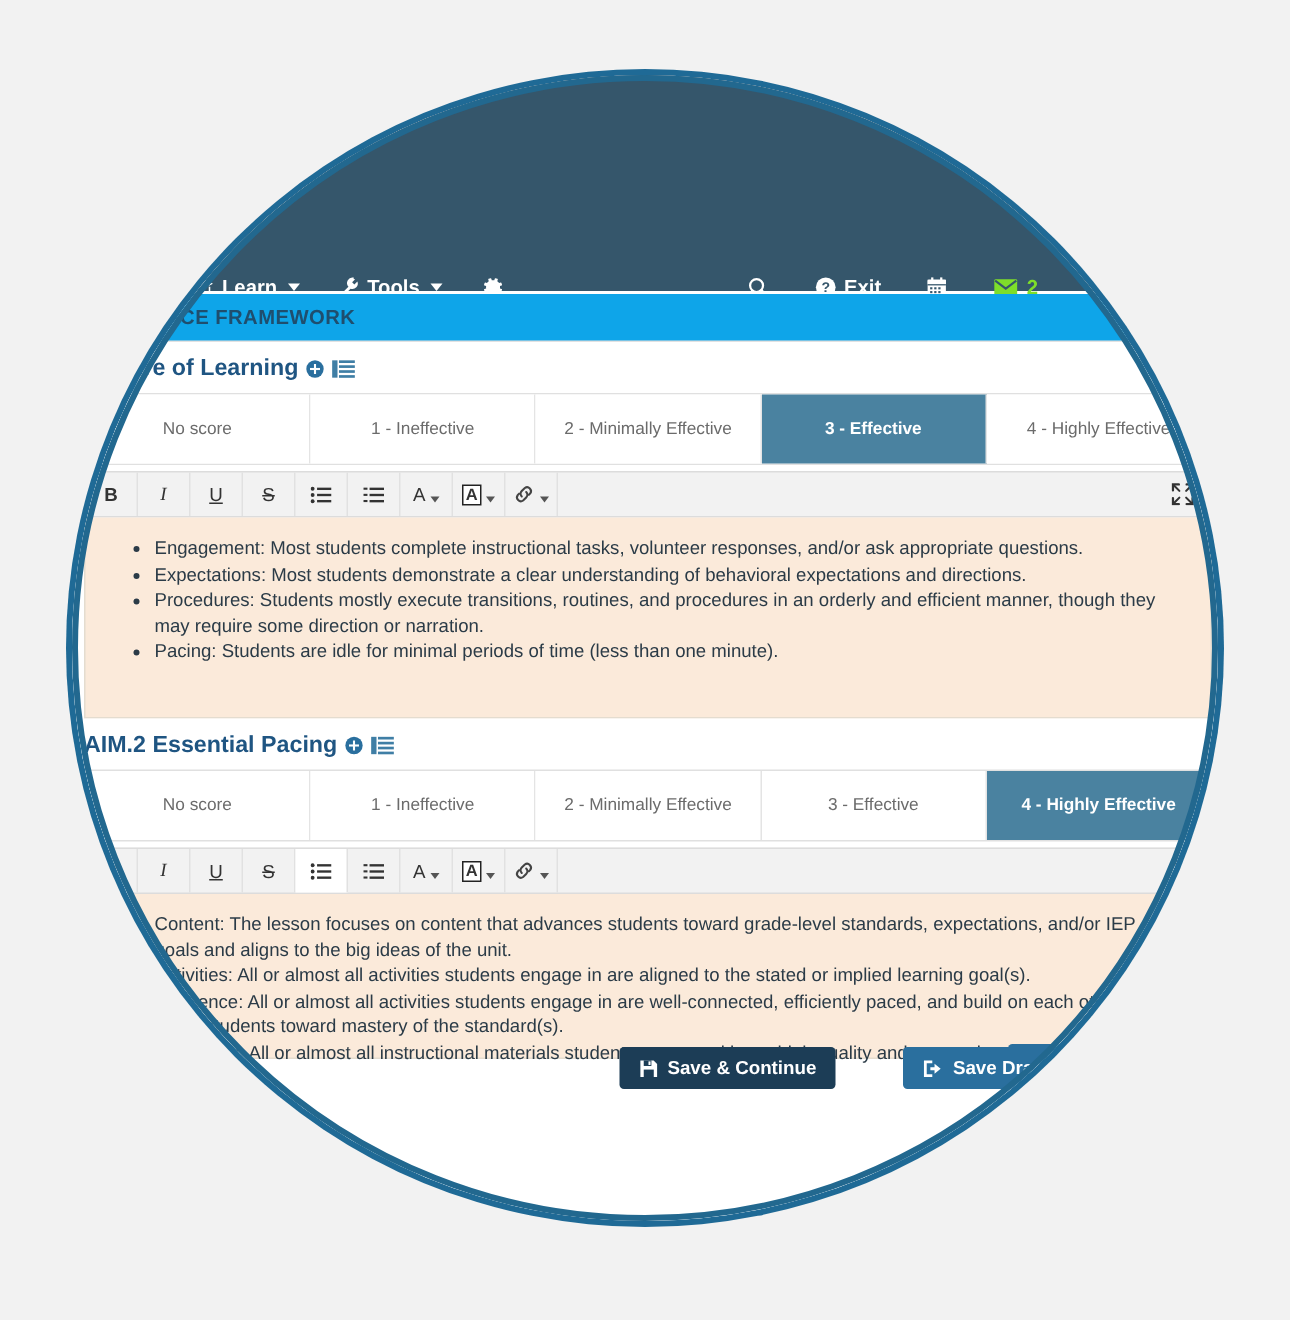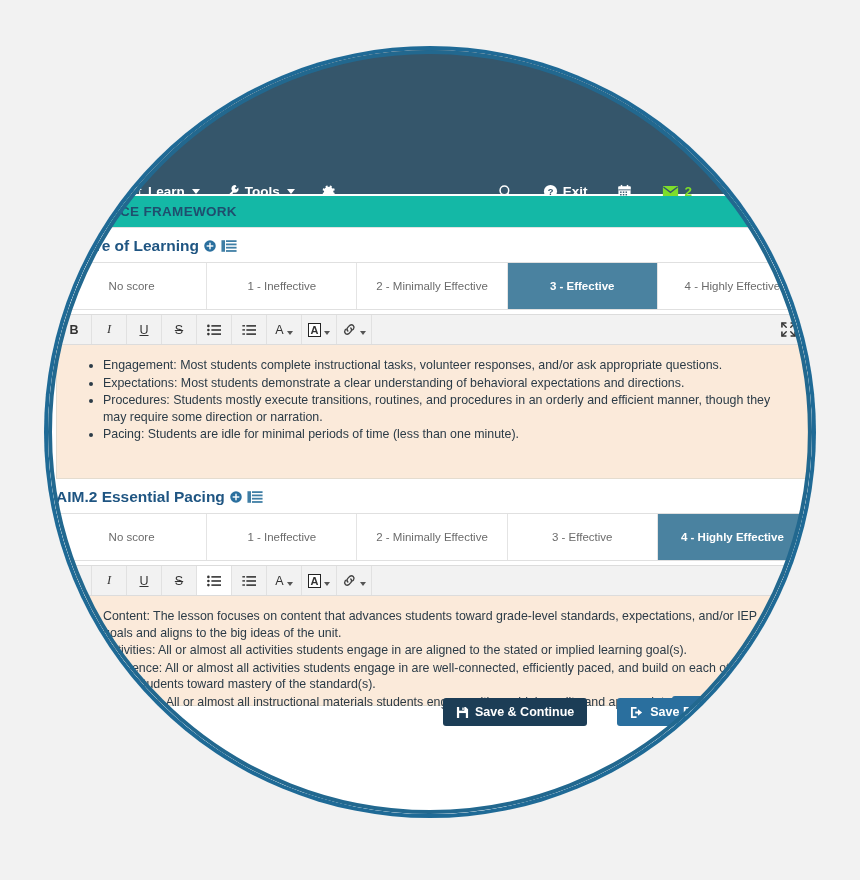--- a/index.html
+++ b/index.html
@@ -70,21 +70,21 @@
     margin-left: 2px;
   }
   .nav-icon { display: inline-block; line-height: 1; }
   .nav-icon svg { display: block; }
   .mail-count { color: #7ede2a; font-size: 13.5px; font-weight: bold; }
 
   
   .framework-bar {
     position: absolute; left: 0; top: 196px;
     width: 860px; height: 32px;
-    background: #14b8a6;
+    background: #0ea5e9;
     border-bottom: 1px solid #e2e2e2;
     display: flex; align-items: center;
   }
   .framework-title {
     color: #1f4e6e; font-size: 13.5px; font-weight: bold;
     letter-spacing: .3px; margin-left: 110px;
   }
 
   
   .section-head {
@@ -182,21 +182,21 @@
     display: flex; align-items: center; gap: 5px;
     white-space: nowrap;
     cursor: pointer;
     margin-top: 24px;
   }
 
   
   .action-bar {
     position: absolute; left: 0; top: 698px; width: 860px;
     display: flex; justify-content: flex-end; align-items: center;
-    gap: 6px; padding-right: 56px;
+    gap: 21px; padding-right: 56px;
   }
   .btn {
     display: inline-flex; align-items: center; gap: 6px;
     font-size: 12.5px; font-weight: bold; color: #ffffff;
     padding: 7px 13px; border-radius: 3px; cursor: pointer;
     white-space: nowrap; border: none;
     font-family: "Liberation Sans", sans-serif;
   }
   .btn-save-continue { background: #1c3d56; }
   .btn-save-draft { background: #2a6f9e; margin-left: 24px; }

